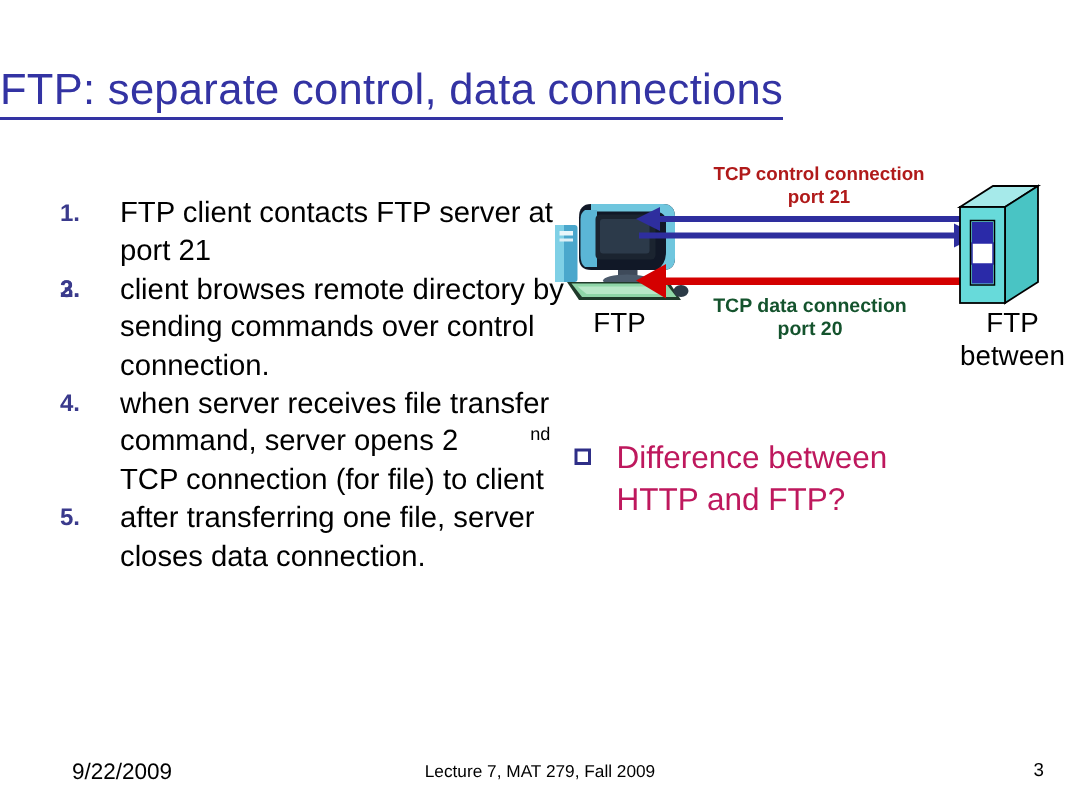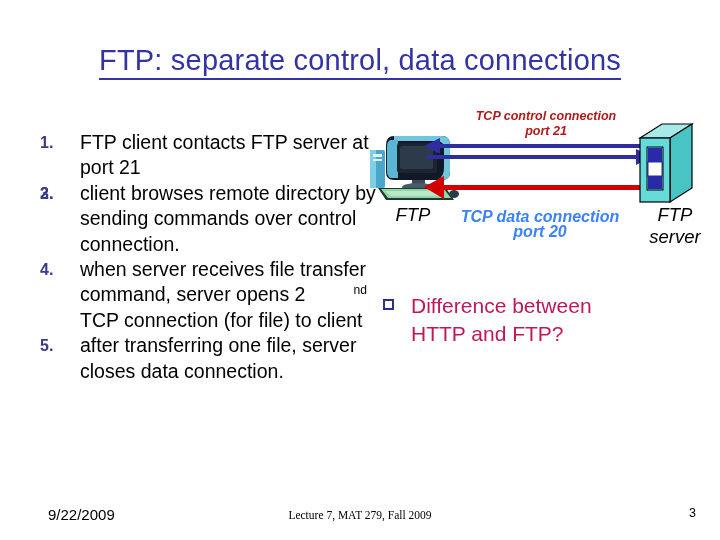--- a/index.html
+++ b/index.html
@@ -15,21 +15,21 @@
     font-family: "Liberation Sans", sans-serif;
     color: #000000;
   }
 
   
   .slide-title {
     position: absolute;
     left: 0;
     top: 44px;
     width: 720px;
-    text-align: center;
+    text-align: left;
     font-size: 29px;
     color: #3333a3;
     letter-spacing: 0.2px;
     white-space: nowrap;
   }
   .slide-title span.underline-text {
     border-bottom: 2px solid #3333a3;
     padding-bottom: 2px;
   }
 
@@ -68,43 +68,42 @@
     padding-left: 48px;
   }
 
   
   .diagram {
     position: absolute;
     left: 362px;
     top: 104px;
     width: 358px;
     height: 155px;
-    font-style: italic;
   }
 
   .lbl-control {
     position: absolute;
     left: 84px;
     top: 5px;
     width: 200px;
     text-align: center;
     font-size: 12.5px;
     font-weight: bold;
     color: #b01a1a;
     line-height: 15px;
   }
   .lbl-data {
     position: absolute;
     left: 88px;
-    top: 105px;
+    top: 92px;
     width: 180px;
     text-align: center;
-    font-size: 16px;
+    font-size: 13px;
     font-weight: bold;
-    color: #3b82f6;
+    color: #14532d;
     line-height: 15px;
   }
 
   .lbl-ftp-client {
     position: absolute;
     left: 8px;
     top: 100px;
     width: 86px;
     text-align: center;
     font-size: 18.5px;
@@ -178,21 +177,20 @@
     color: #000000;
   }
   .footer-center {
     position: absolute;
     left: 0;
     top: 509px;
     width: 720px;
     text-align: center;
     font-size: 11.5px;
     color: #000000;
-    font-family: Liberation Serif, serif;
   }
   .footer-page {
     position: absolute;
     right: 24px;
     top: 506px;
     font-size: 12.5px;
     color: #000000;
   }
 </style>
 </head>
@@ -297,21 +295,21 @@
       <rect x="17" y="25" width="16" height="43" fill="none" stroke="#000" stroke-width="1"></rect>
     </svg>
   </div>
 
   <div class="lbl-ftp-client">
     <div>FTP</div>
   </div>
 
   <div class="lbl-ftp-server">
     <div>FTP</div>
-    <div>server</div>
+    <div>between</div>
   </div>
 </div>
 
 <div class="question-block">
   <span class="bullet"></span>
   <span class="qtext">
     <span>Difference between</span><br>
     <span>HTTP and FTP?</span>
   </span>
 </div>

